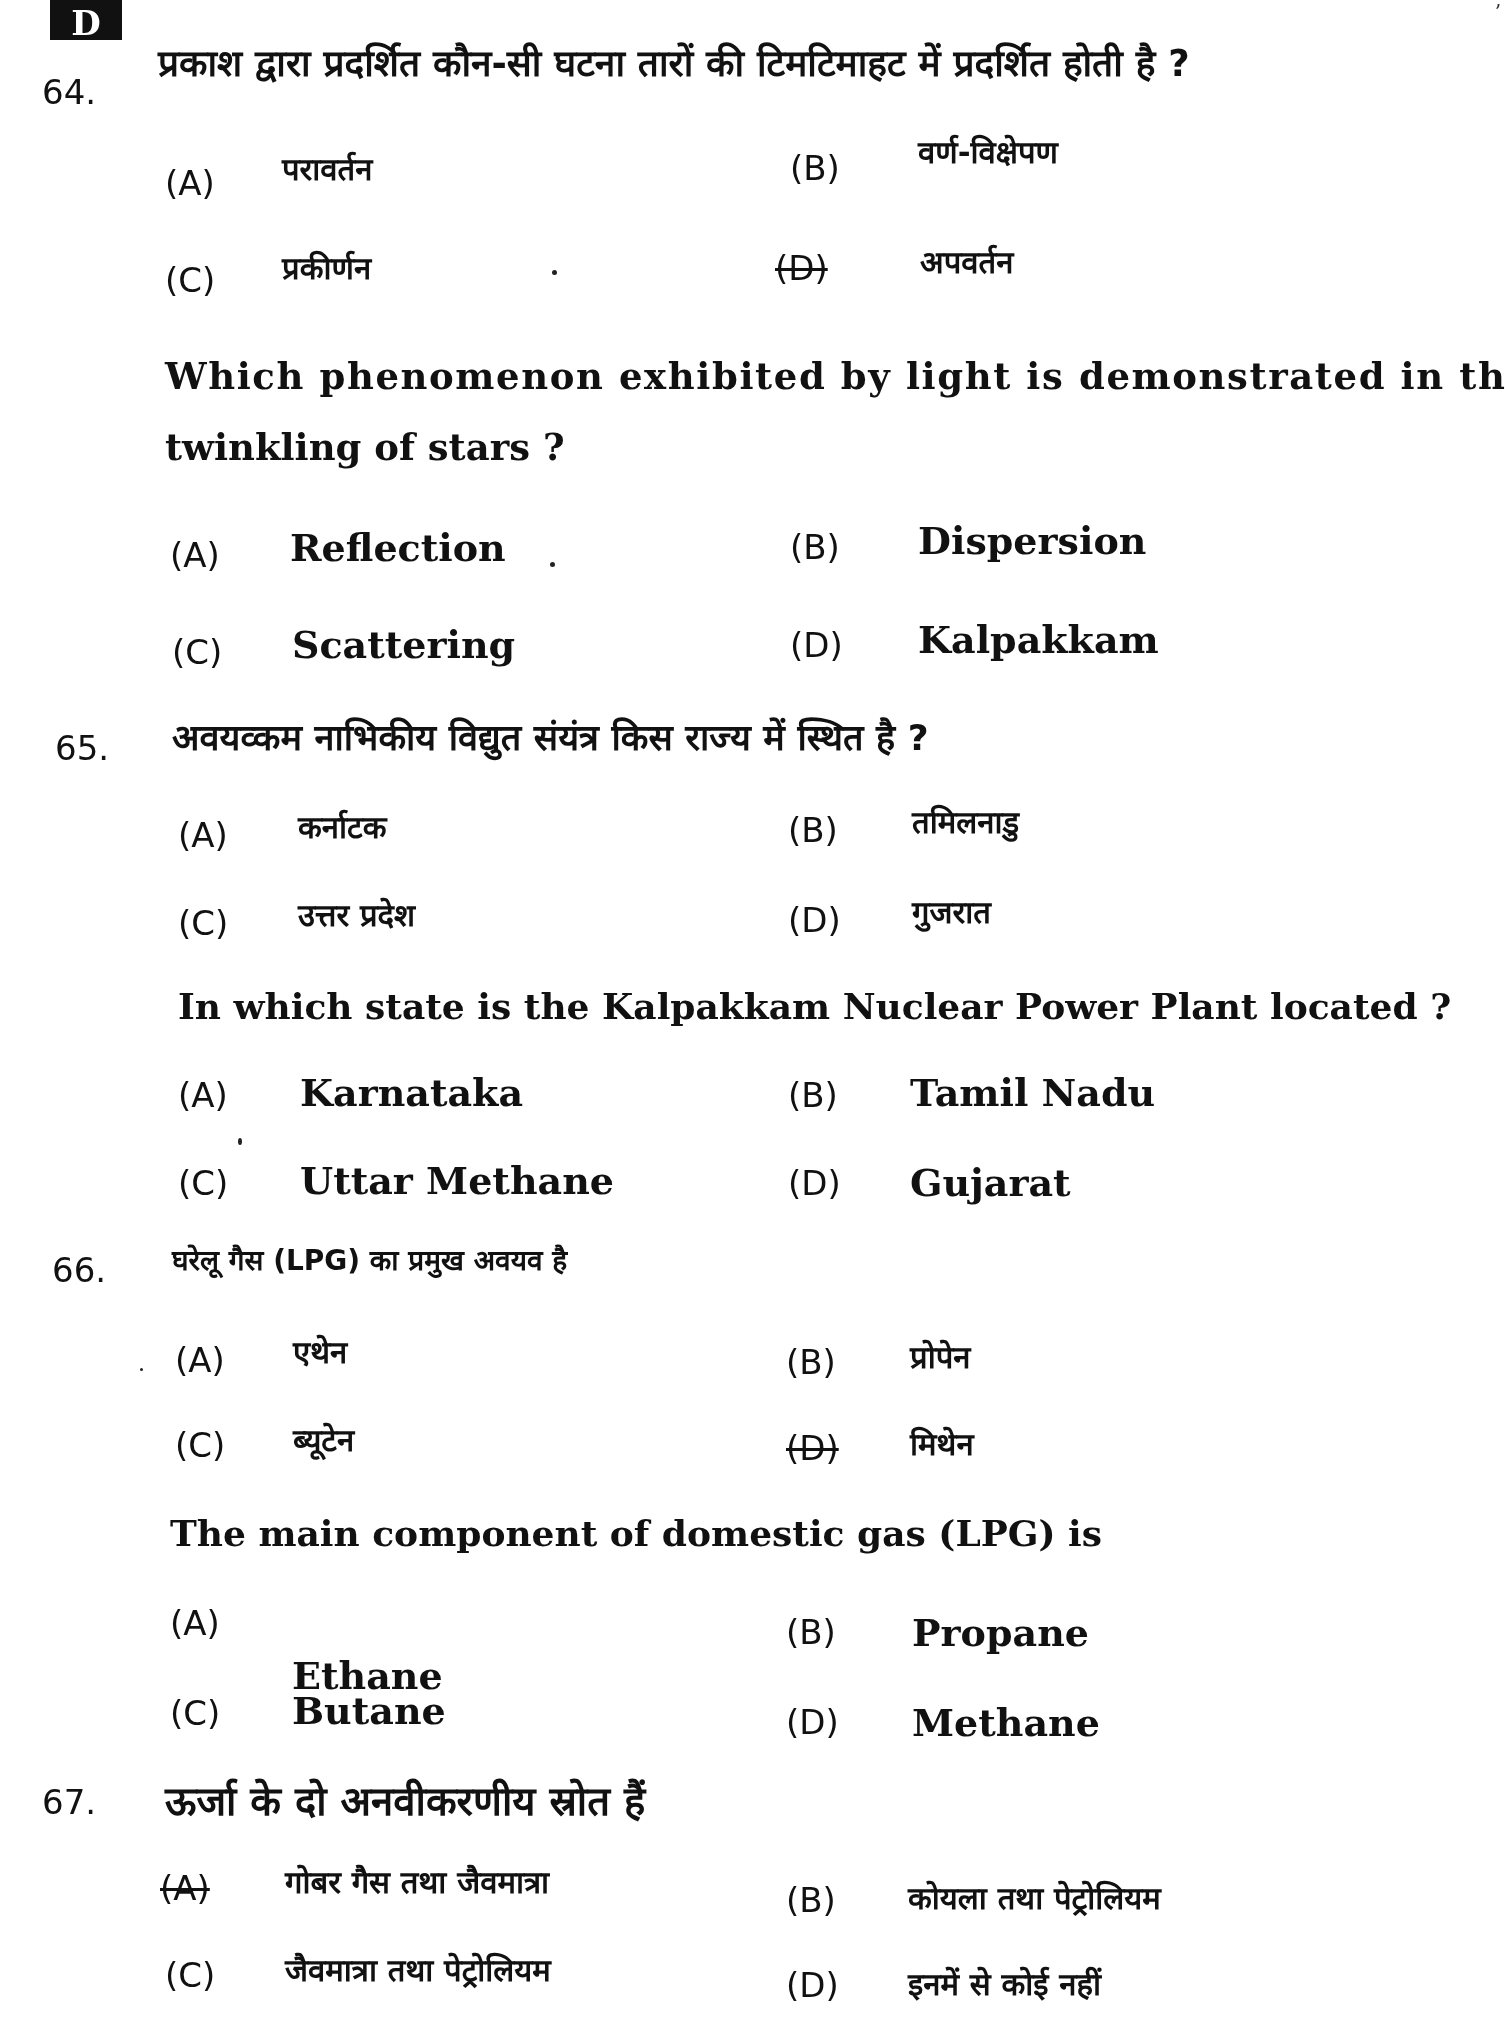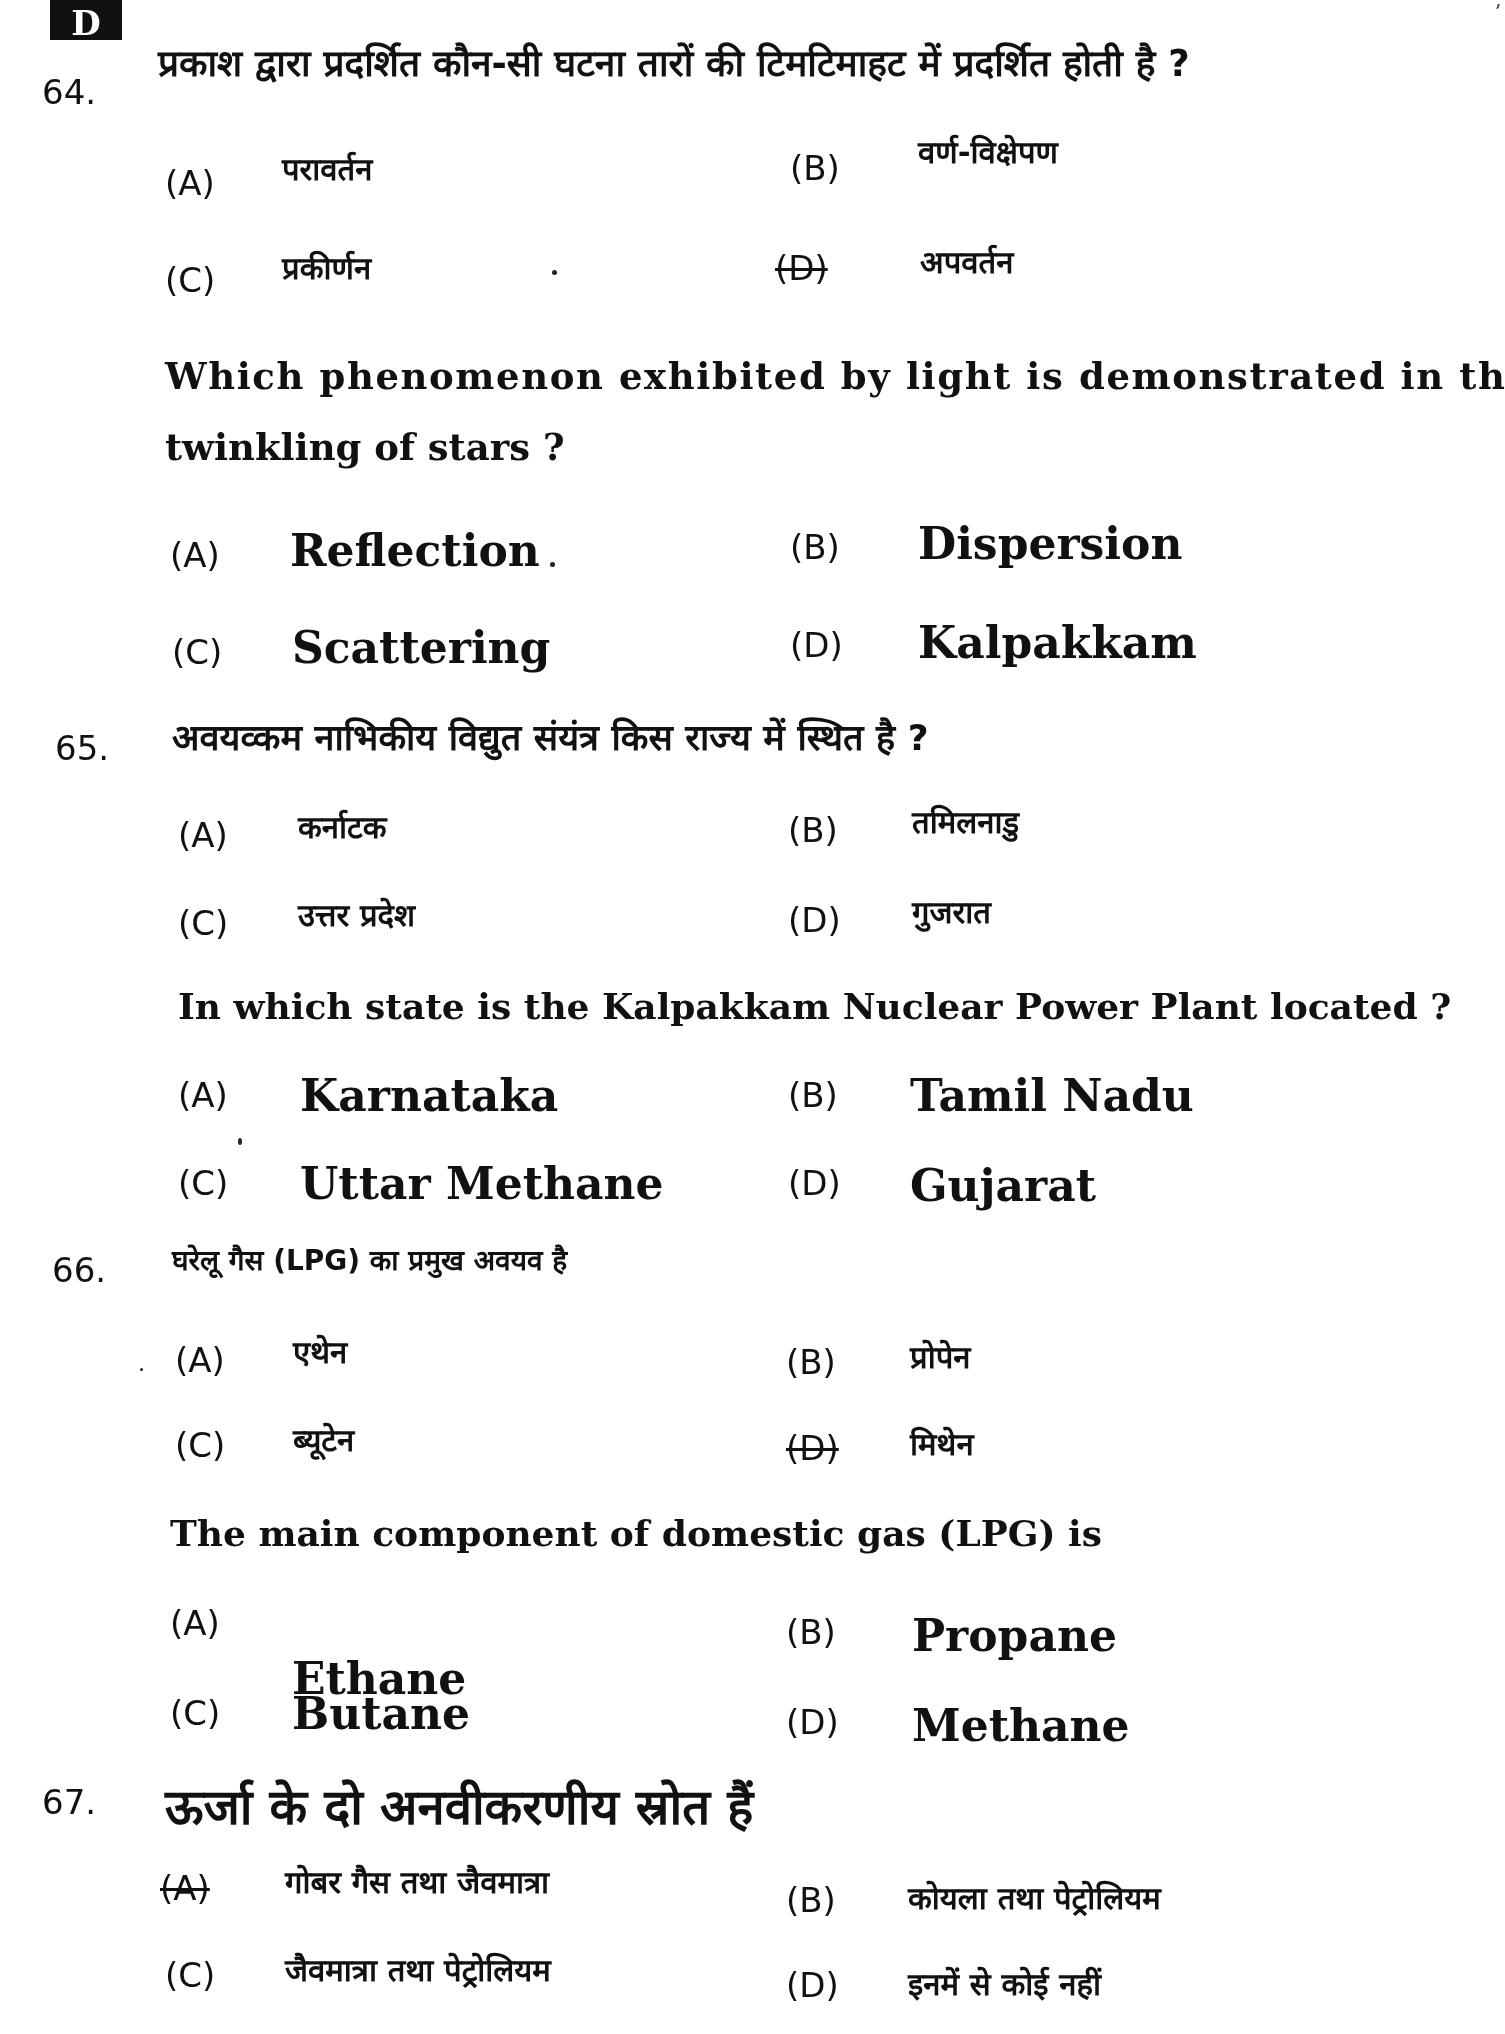--- a/index.html
+++ b/index.html
@@ -9,21 +9,21 @@
     }
     .set-badge {
       position: absolute; left: 50px; top: 0; width: 72px; height: 40px;
       background: #111; color: #fff; font-weight: bold; font-size: 34px;
       display: flex; align-items: flex-end; justify-content: center; line-height: 1;
     }
     .corner-mark { position: absolute; right: 4px; top: 0; font-size: 20px; color: #333; }
     .abs { position: absolute; white-space: nowrap; }
     .qnum { font-family: "DejaVu Sans", sans-serif; font-size: 34px; }
     .hi { font-family: "DejaVu Sans", sans-serif; font-weight: bold; font-size: 31px; }
-    .en { font-family: "DejaVu Serif", serif; font-weight: bold; font-size: 44px; }
+    .en { font-family: "DejaVu Serif", serif; font-weight: bold; font-size: 38px; }
     .opt { font-family: "DejaVu Sans", sans-serif; font-size: 34px; }
     .mark { text-decoration: line-through; }
     .speck { position: absolute; width: 5px; height: 5px; background: #222; border-radius: 50%; }
   </style>
 </head>
 <body>
 
 <div class="set-badge">
     <span>D</span>
   </div>
@@ -91,21 +91,21 @@
 <div class="abs opt" style="left:170px;top:1603px">(A)</div>
 <div class="abs en" style="left:292px;top:1653px">Ethane</div>
 <div class="abs opt" style="left:786px;top:1612px">(B)</div>
 <div class="abs en" style="left:912px;top:1610px">Propane</div>
 <div class="abs opt" style="left:170px;top:1693px">(C)</div>
 <div class="abs en" style="left:292px;top:1688px">Butane</div>
 <div class="abs opt" style="left:786px;top:1702px">(D)</div>
 <div class="abs en" style="left:912px;top:1700px">Methane</div>
 
 <div class="abs qnum" style="left:42px;top:1782px">67.</div>
-<div class="abs hi" style="left:165px;top:1772px;font-size:49px">ऊर्जा के दो अनवीकरणीय स्रोत हैं</div>
+<div class="abs hi" style="left:165px;top:1772px;font-size:40px">ऊर्जा के दो अनवीकरणीय स्रोत हैं</div>
 <div class="abs opt mark" style="left:160px;top:1868px">(A)</div>
 <div class="abs hi" style="left:285px;top:1860px">गोबर गैस तथा जैवमात्रा</div>
 <div class="abs opt" style="left:786px;top:1880px">(B)</div>
 <div class="abs hi" style="left:908px;top:1876px">कोयला तथा पेट्रोलियम</div>
 <div class="abs opt" style="left:165px;top:1955px">(C)</div>
 <div class="abs hi" style="left:285px;top:1948px">जैवमात्रा तथा पेट्रोलियम</div>
 <div class="abs opt" style="left:786px;top:1965px">(D)</div>
 <div class="abs hi" style="left:908px;top:1962px">इनमें से कोई नहीं</div>
 
 </body></html>

